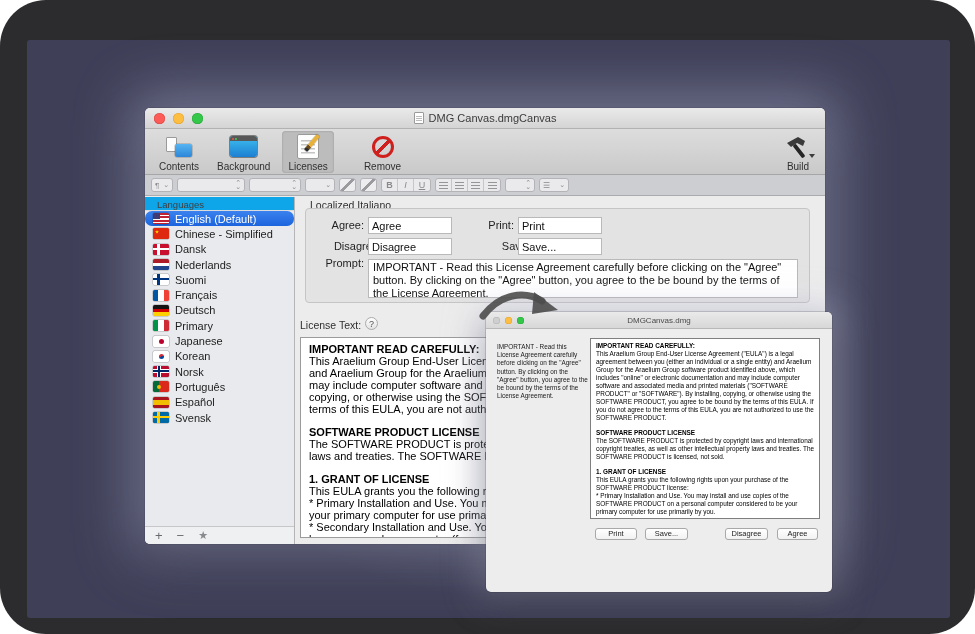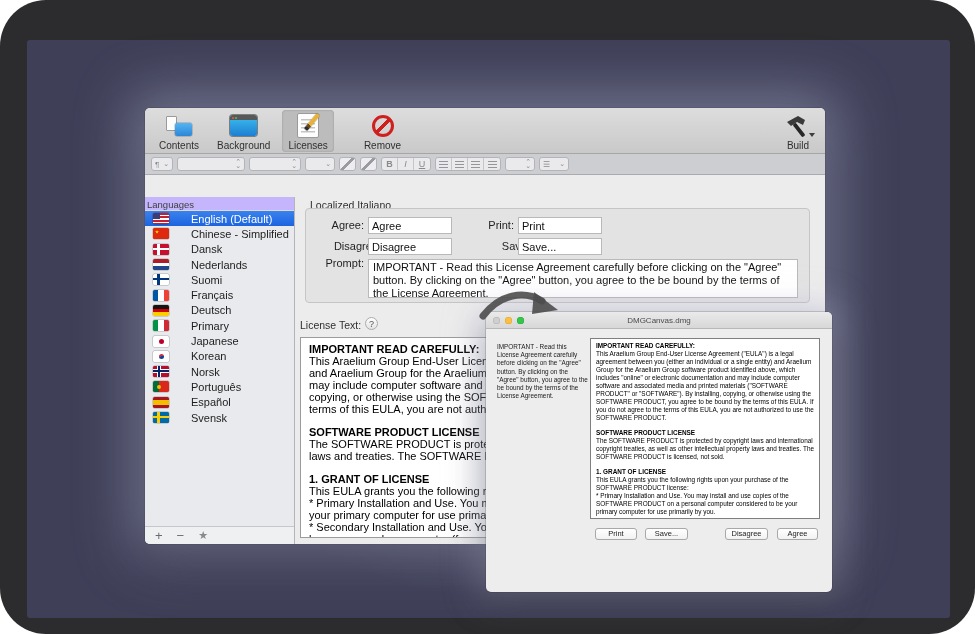--- a/index.html
+++ b/index.html
@@ -73,23 +73,23 @@
     border-right:1px solid #c6c6c9; }
   .fseg:last-child { border-right:none; }
   .well { width:17px; height:14px; background:#ededef; border:1px solid #b4b4b8; border-radius:3px;
     background-image:linear-gradient(135deg, transparent 44%, #9b9b9f 44% 56%, transparent 56%); }
   .alines { width:9px; height:7px; background:repeating-linear-gradient(180deg,#95959a 0 1px,transparent 1px 3px); }
   .stepper { font-size:7px; line-height:4px; color:#8a8a8e; letter-spacing:0; }
 
   
   .content { position:absolute; top:89px; bottom:0; left:0; right:0; display:flex; }
   .sidebar { width:150px; background:#e8eaed; border-right:1px solid #b5b5b7; position:relative; }
-  .side-header { height:14px; font-size:9.5px; color:#3f3f3f; padding:2px 0 0 2px; background:#c4b5fd;
+  .side-header { height:14px; font-size:9.5px; color:#3f3f3f; padding:2px 0 0 12px; background:#0ea5e9;
     border-bottom:1px solid #dcdcdd; }
-  .lang-row { height:15.3px; display:flex; align-items:center; padding-left:8px; gap:22px; font-size:11px; color:#1d1d1d; }
+  .lang-row { height:15.3px; display:flex; align-items:center; padding-left:8px; gap:6px; font-size:11px; color:#1d1d1d;border-radius:7px; }
   .lang-row.selected { background:linear-gradient(#3b82ef,#1b64dd); color:#fff; }
   .side-bottom { position:absolute; bottom:0; left:0; right:0; height:18px; background:#eef0f2;
     border-top:1px solid #c7c7c9; display:flex; align-items:center; gap:14px; padding-left:10px;
     font-size:13px; color:#6a6a6e; }
   .side-bottom .star { font-size:11px; color:#8a8a8e; }
 
   .flag { width:16px; height:11px; border-radius:1.5px; display:inline-block; position:relative; flex:none;
     box-shadow:0 0 0 .5px rgba(0,0,0,.28); overflow:hidden; background:#ccc; }
   .flag-us { background:repeating-linear-gradient(180deg,#bf2233 0 1.7px,#fff 1.7px 3.4px); }
   .flag-us::after { content:""; position:absolute; left:0; top:0; width:7px; height:6px; background:#3f3c75; }
@@ -166,20 +166,31 @@
   .arrow-wrap { position:absolute; left:451px; top:246px; width:92px; height:44px; z-index:30; pointer-events:none; }
 </style>
 </head>
 <body>
 
 <div class="device">
   <div class="screen">
     <div class="glow"></div>
 
     <div class="win">
+      <div class="titlebar">
+        <div class="lights">
+          <div class="light red"></div>
+          <div class="light yellow"></div>
+          <div class="light green"></div>
+        </div>
+        <div class="wtitle">
+          <span class="proxy"></span>
+          <span>DMG Canvas.dmgCanvas</span>
+        </div>
+      </div>
 
       <div class="toolbar">
         <div class="titem">
           <div class="icon-box">
               <div class="ic-contents">
             <div class="page"></div>
                 <div class="folder"></div>
           </div>
             </div>
           <div class="tlabel">Contents</div>

